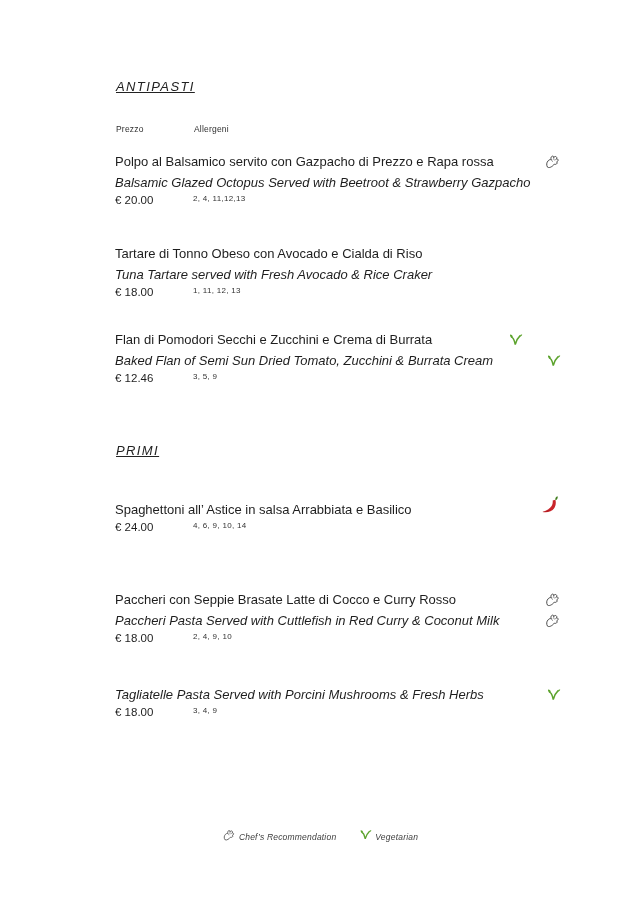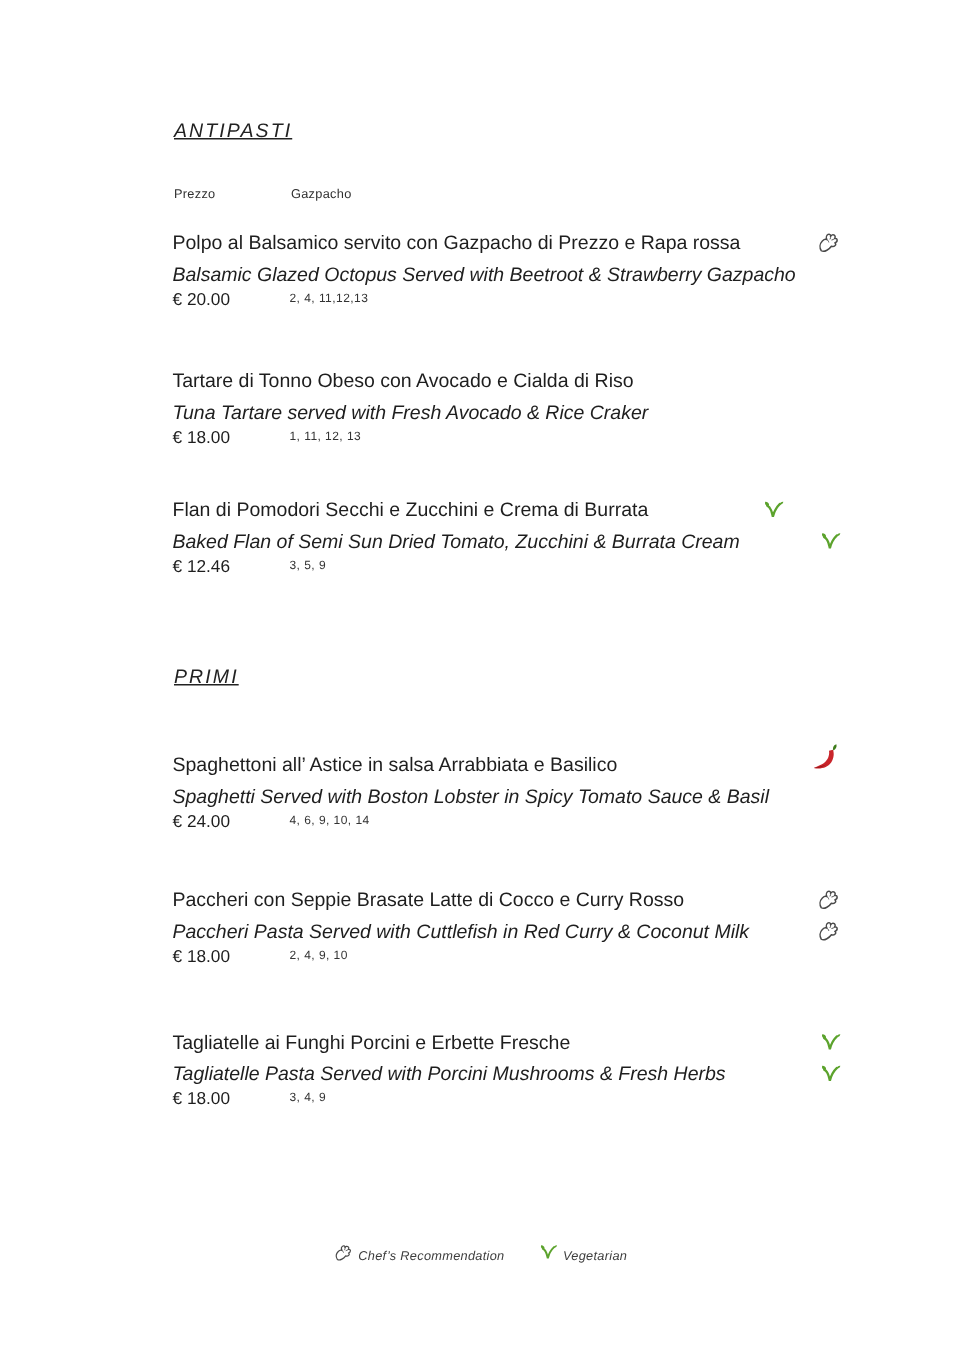--- a/index.html
+++ b/index.html
@@ -118,21 +118,21 @@
     </symbol>
   </defs>
 </svg>
 
 <div class="page">
 
   <div class="section-title" style="top:79px">ANTIPASTI</div>
 
   <div class="col-headers">
     <span class="col-price">Prezzo</span>
-    <span class="col-allergens">Gazpacho</span>
+    <span class="col-allergens">Allergeni</span>
   </div>
 
   <div class="item" style="top:151px">
     <div class="line name">
       <span class="txt">Polpo al Balsamico servito con Gazpacho di Prezzo e Rapa rossa</span>
       <span class="icon-slot">
           <svg width="17" height="17">
             <use href="#ic-chef"></use>
           </svg>
         </span>
@@ -186,23 +186,20 @@
 
   <div class="item" style="top:499px">
     <div class="line name">
       <span class="txt">Spaghettoni all’ Astice in salsa Arrabbiata e Basilico</span>
       <span class="icon-slot raised">
           <svg width="22" height="22">
             <use href="#ic-chili"></use>
           </svg>
         </span>
     </div>
-    <div class="line en">
-      <span class="txt">Spaghetti Served with Boston Lobster in Spicy Tomato Sauce &amp; Basil</span>
-    </div>
     <div class="price-row">
       <span class="price">€ 24.00</span>
       <span class="allergens">4, 6, 9, 10, 14</span>
     </div>
   </div>
 
   <div class="item" style="top:589px">
     <div class="line name">
       <span class="txt">Paccheri con Seppie Brasate Latte di Cocco e Curry Rosso</span>
       <span class="icon-slot">
@@ -219,28 +216,20 @@
           </svg>
         </span>
     </div>
     <div class="price-row">
       <span class="price">€ 18.00</span>
       <span class="allergens">2, 4, 9, 10</span>
     </div>
   </div>
 
   <div class="item" style="top:684px">
-    <div class="line name">
-      <span class="txt">Tagliatelle ai Funghi Porcini e Erbette Fresche</span>
-      <span class="icon-slot veg">
-          <svg width="16" height="16">
-            <use href="#ic-veg"></use>
-          </svg>
-        </span>
-    </div>
     <div class="line en">
       <span class="txt">Tagliatelle Pasta Served with Porcini Mushrooms &amp; Fresh Herbs</span>
       <span class="icon-slot veg">
           <svg width="16" height="16">
             <use href="#ic-veg"></use>
           </svg>
         </span>
     </div>
     <div class="price-row">
       <span class="price">€ 18.00</span>

